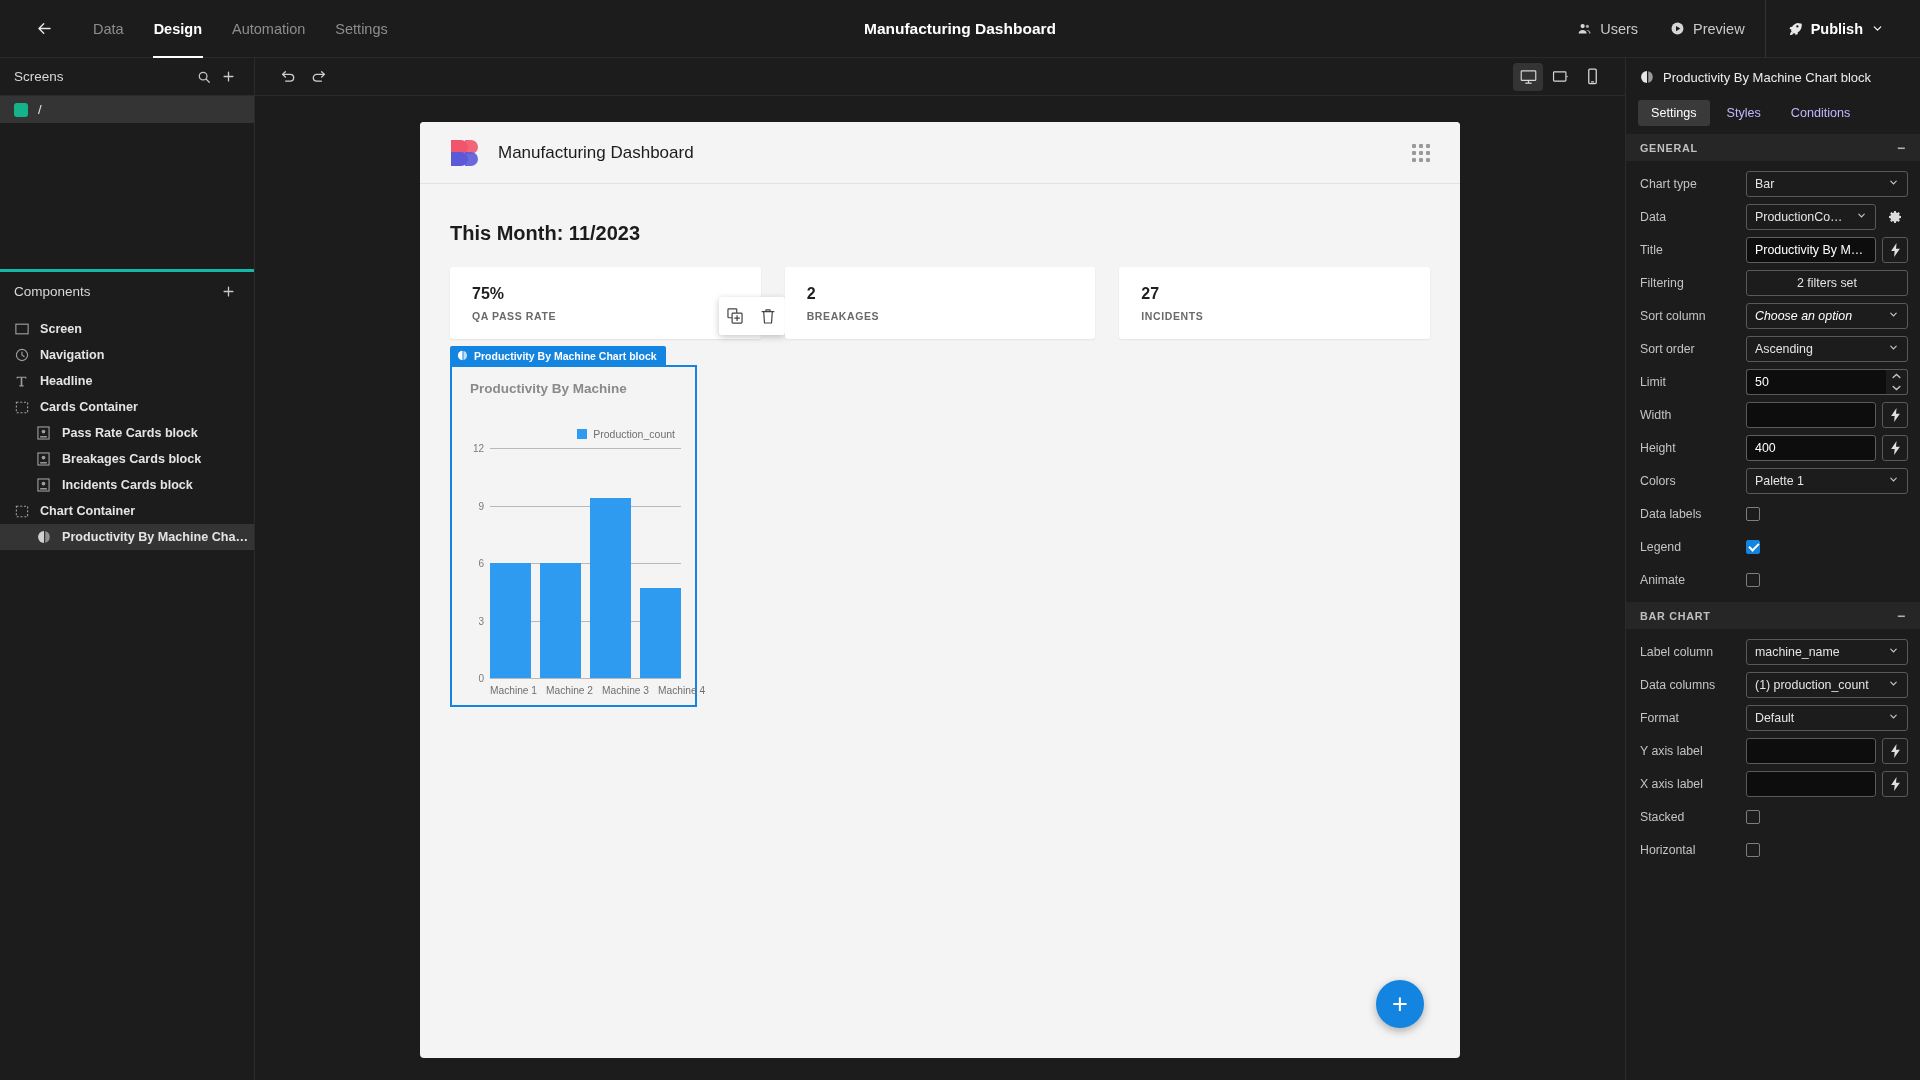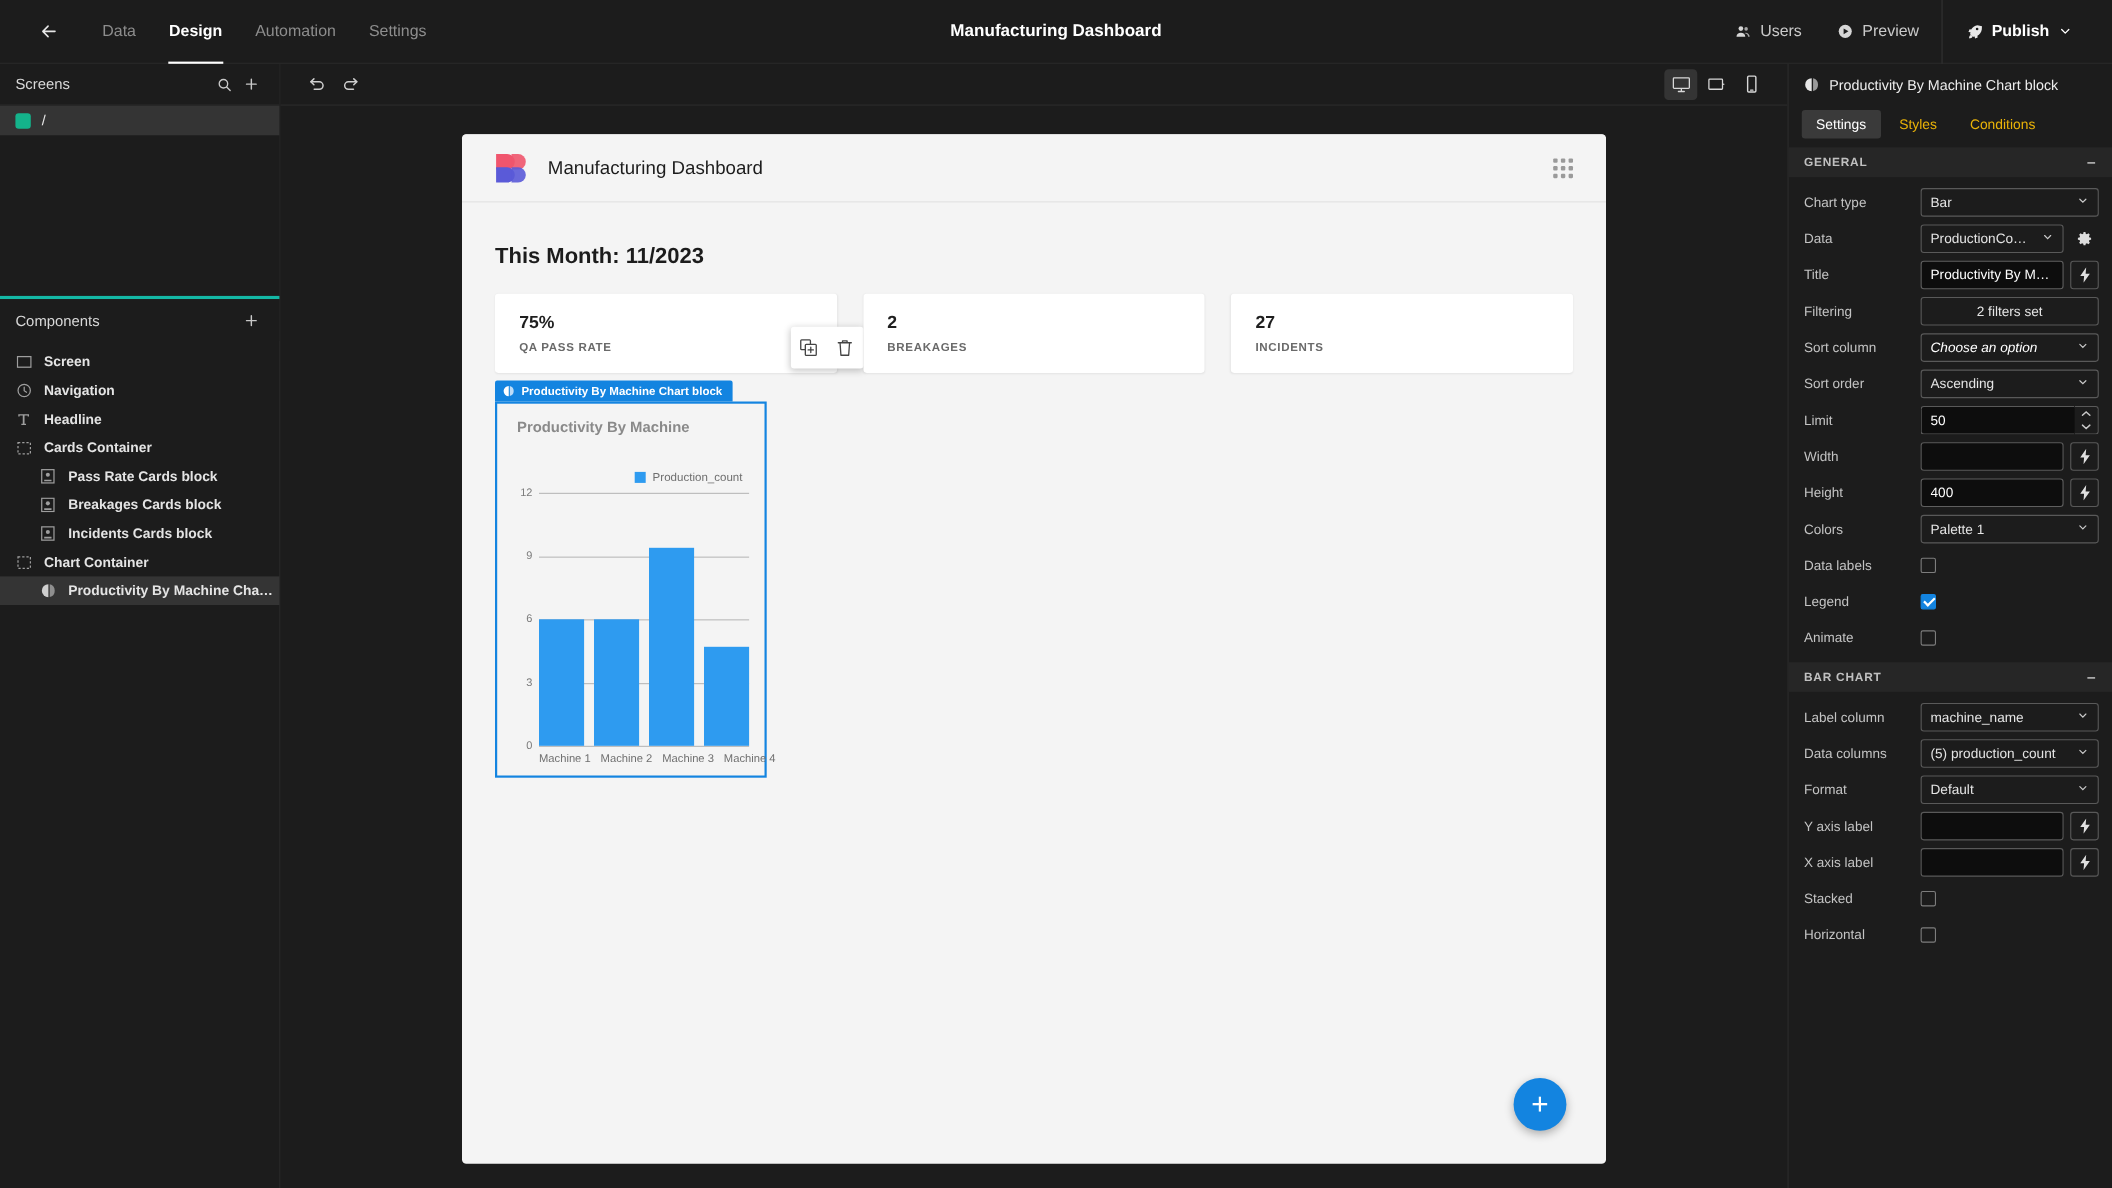--- a/index.html
+++ b/index.html
@@ -137,21 +137,21 @@
     position:absolute; right:36px; bottom:30px; width:48px; height:48px; border-radius:50%;
     background:#1384e0; color:#fff; display:flex; align-items:center; justify-content:center;
     font-size:27px; font-weight:300; box-shadow:0 3px 9px rgba(0,0,0,.3); cursor:pointer;
   }
 
   
   .rpanel { width:295px; flex:0 0 295px; background:#1c1c1c; border-left:1px solid #2b2b2b;
             display:flex; flex-direction:column; overflow:hidden; }
   .rp-head { height:38px; display:flex; align-items:center; gap:9px; padding:0 14px; color:#ededed; font-size:13px; }
   .rp-tabs { display:flex; gap:4px; padding: 4px 12px 8px 12px; }
-  .rp-tab { padding: 6px 13px; font-size:12.6px; color:#eab308; border-radius:3px; cursor:pointer; }
+  .rp-tab { padding: 6px 13px; font-size:12.6px; color:#c4b5fd; border-radius:3px; cursor:pointer; }
   .rp-tab.active { background:#3a3a3a; color:#fff; }
   .sec-head {
     height:27px; display:flex; align-items:center; justify-content:space-between;
     background:#262626; padding: 0 14px; font-size:10.8px; letter-spacing:.7px;
     color:#c0c0c0; font-weight:bold; cursor:pointer;
   }
   .sec-head .minus { color:#b0b0b0; font-size:14px; line-height:1; }
   .rows { padding: 6px 0; }
   .frow { display:flex; align-items:center; height:33px; padding: 0 12px 0 14px; gap:20px; }
   .flabel { width:86px; flex:0 0 86px; font-size:12.3px; color:#c3c3c3; }
@@ -702,21 +702,21 @@
                   </svg>
             </span>
               </span>
             </span>
         </div>
 
         <div class="frow">
           <span class="flabel">Data columns</span>
           <span class="fctl">
               <span class="select">
-            <span class="val">(5) production_count</span>
+            <span class="val">(1) production_count</span>
             <span class="chev">
               <svg width="11" height="11" viewBox="0 0 24 24" fill="none" stroke="#c8c8c8" stroke-width="2.4">
                     <path d="M6 9l6 6 6-6" stroke-linecap="round"></path>
                   </svg>
             </span>
               </span>
             </span>
         </div>
 
         <div class="frow">

